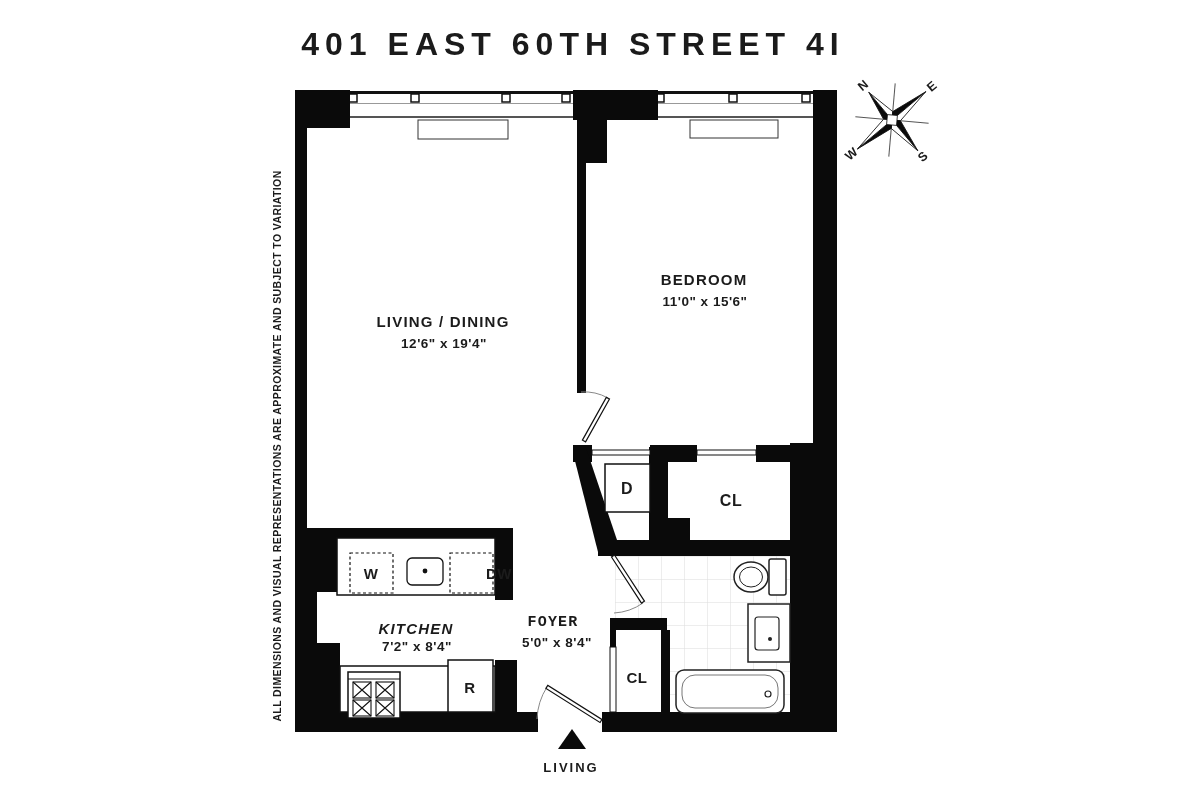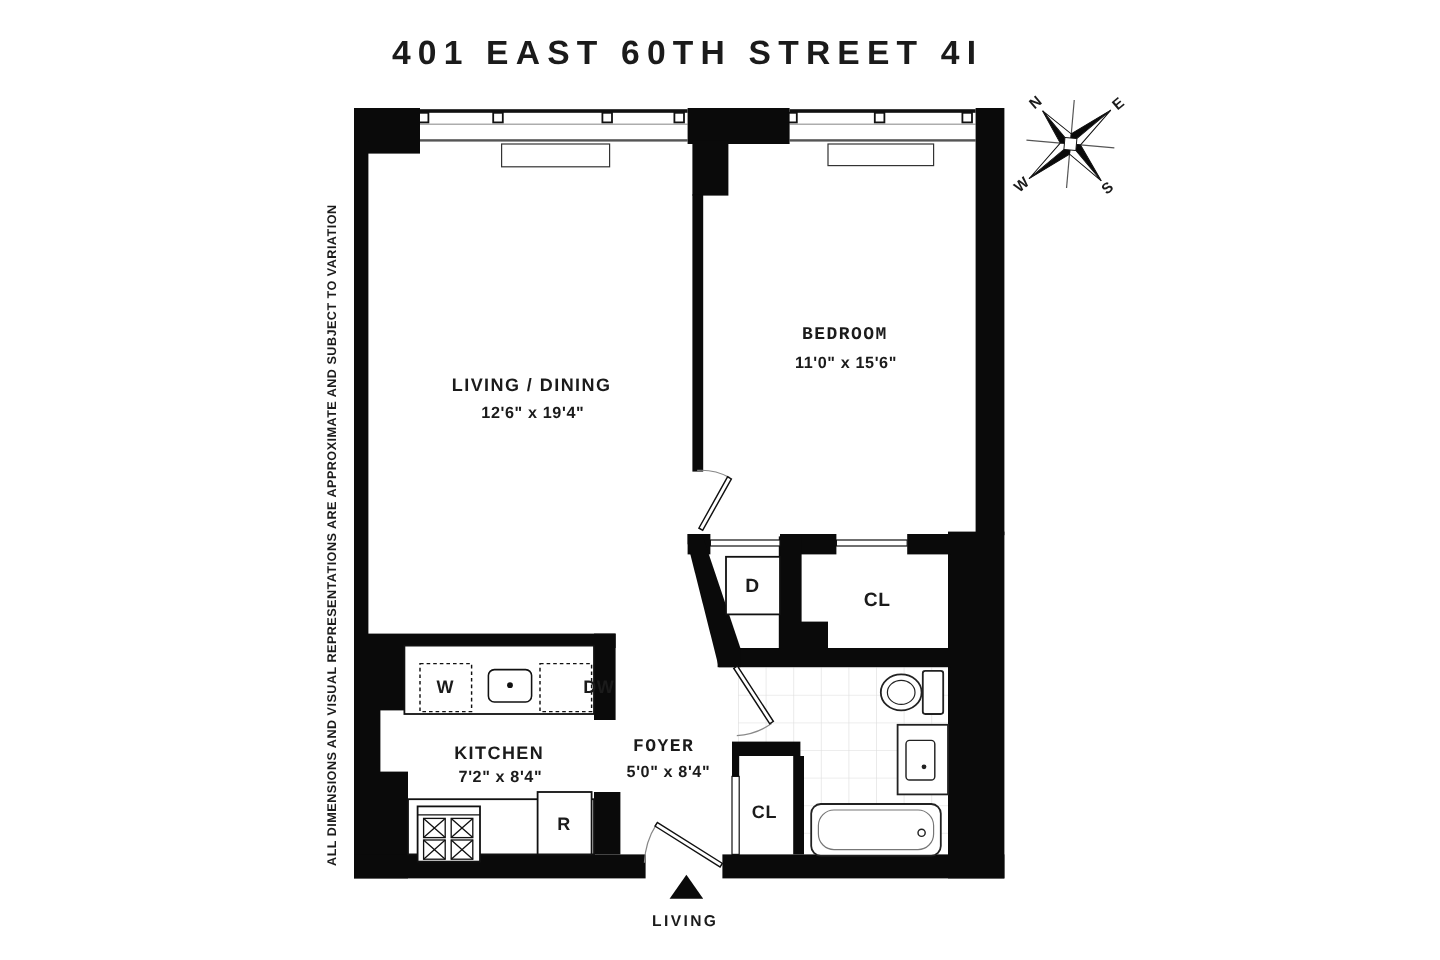--- a/index.html
+++ b/index.html
@@ -1,21 +1,21 @@
 <!DOCTYPE html>
 <html><head>
 <meta charset="utf-8">
 <style>
   html,body{margin:0;padding:0;background:#ffffff;}
   #stage{position:relative;width:1200px;height:800px;background:#fff;overflow:hidden;
          font-family:"Liberation Sans","DejaVu Sans",sans-serif;color:#1b1b1b;}
   #plan-svg{position:absolute;left:0;top:0;}
   .lbl{position:absolute;transform:translate(-50%,-50%);white-space:nowrap;
        font-weight:700;color:#1b1b1b;text-align:center;line-height:1;}
-  .title{font-size:28px;letter-spacing:6px;}
+  .title{font-size:32px;letter-spacing:6px;}
   .room-name{font-size:15px;letter-spacing:1.2px;}
   .room-dims{font-size:13.5px;letter-spacing:0.5px;}
   .fixture{font-size:15px;letter-spacing:0.5px;}
   .fixture-lg{font-size:16px;}
   .entry{font-size:13px;letter-spacing:2px;}
   .disclaimer{font-size:10.5px;letter-spacing:0.4px;
       transform:translate(-50%,-50%) rotate(-90deg);}
 </style>
 </head>
 <body>
@@ -180,24 +180,24 @@
     </g>
   </svg>
 
   <div class="lbl title" style="left:573px;top:44px;">401 EAST 60TH STREET 4I</div>
 
   <div class="lbl disclaimer" style="left:277px;top:446px;">ALL DIMENSIONS AND VISUAL REPRESENTATIONS ARE APPROXIMATE AND SUBJECT TO VARIATION</div>
 
   <div class="lbl room-name" style="left:443px;top:321px;text-align:right;">LIVING / DINING</div>
   <div class="lbl room-dims" style="left:444px;top:344px;">12'6" x 19'4"</div>
 
-  <div class="lbl room-name" style="left:704px;top:279px;font-family:Liberation Mono, monospace;">BEDROOM</div>
+  <div class="lbl room-name" style="left:704px;top:279px;">BEDROOM</div>
   <div class="lbl room-dims" style="left:705px;top:302px;">11'0" x 15'6"</div>
 
-  <div class="lbl room-name" style="left:416px;top:628px;">KITCHEN</div>
+  <div class="lbl room-name" style="left:416px;top:628px;font-style:italic;">KITCHEN</div>
   <div class="lbl room-dims" style="left:417px;top:647px;">7'2" x 8'4"</div>
 
   <div class="lbl room-name" style="left:553px;top:622px;font-family:Liberation Mono, monospace;">FOYER</div>
   <div class="lbl room-dims" style="left:557px;top:643px;">5'0" x 8'4"</div>
 
   <div class="lbl fixture" style="left:371px;top:573px;">W</div>
   <div class="lbl fixture" style="left:499px;top:573px;">DW</div>
   <div class="lbl fixture" style="left:470px;top:687px;">R</div>
   <div class="lbl fixture fixture-lg" style="left:627px;top:489px;">D</div>
   <div class="lbl fixture fixture-lg" style="left:731px;top:501px;">CL</div>

